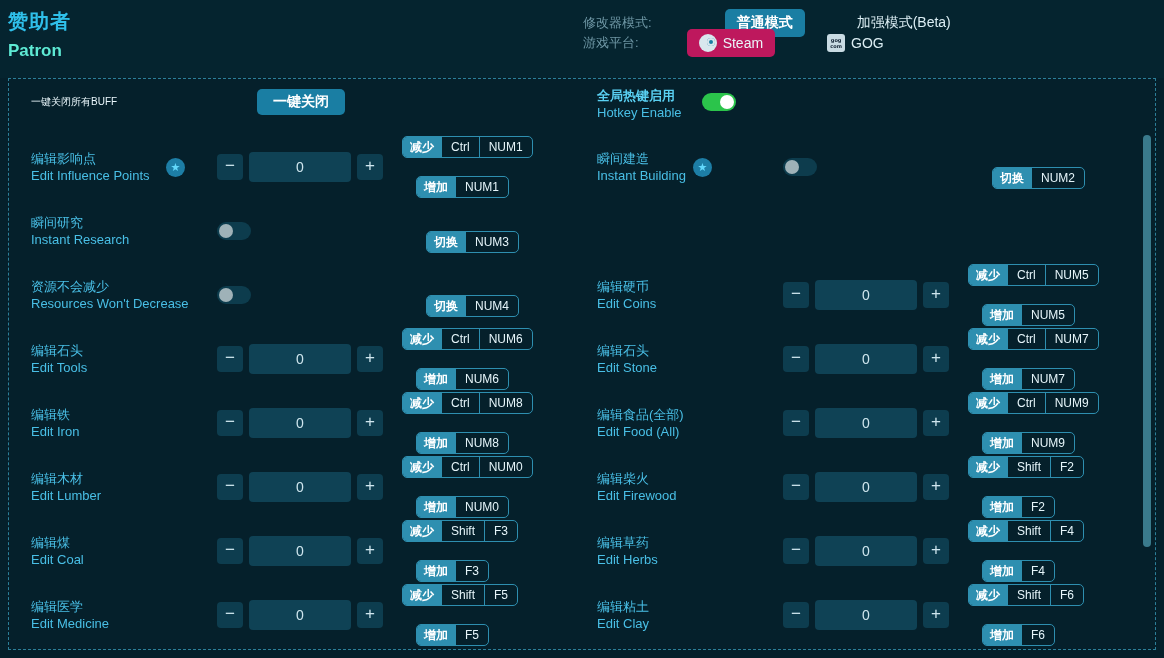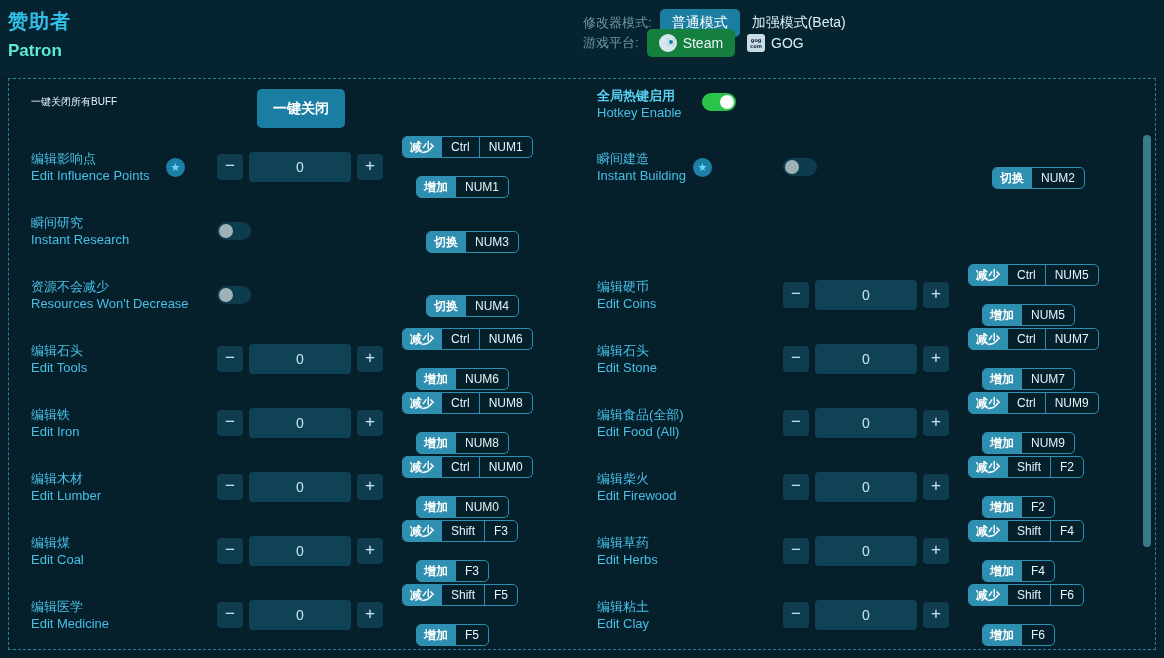--- a/index.html
+++ b/index.html
@@ -19,36 +19,36 @@
   .brand { position: absolute; left: 8px; top: 8px; }
   .brand-cn {
     font-size: 20px; font-weight: bold; color: #2fc0ea;
     letter-spacing: 1px; line-height: 26px;
   }
   .brand-en {
     font-size: 17px; font-weight: bold; color: #5eead4;
     line-height: 26px; margin-top: 4px;
   }
 
-  .tset { position: absolute; display: flex; align-items: center; }
+  .tset { position: absolute; display: flex; align-items: center; gap: 40px; }
   .tset.mode { left: 583px; top: 8px; height: 30px; }
   .tset.plat { left: 583px; top: 28px; height: 30px; }
   .tset-label {
     font-size: 13px; color: #6f97a5; margin-right: 8px;
     white-space: nowrap;
   }
   .pill {
     height: 28px; border-radius: 5px; padding: 0 12px;
     display: flex; align-items: center; gap: 6px;
     font-size: 14px; color: #eaf6fa; white-space: nowrap;
     cursor: pointer; background: transparent;
   }
-  .pill.active { background: #1a7ea3; color: #ffffff; font-weight: normal; }
+  .pill.active { background: #1a7ea3; color: #ffffff; font-weight: bold; margin-left: 25px; }
   .pill.plain { color: #dceef4; }
-  .pill.steam { background: #15803d; justify-content: center; }
+  .pill.steam { background: #be185d; justify-content: center; }
 
   .steam-ic {
     width: 18px; height: 18px; border-radius: 50%;
     background: #d8e7ee; position: relative; flex: 0 0 auto;
   }
   .steam-ic::after {
     content: ""; position: absolute; right: 2px; top: 4px;
     width: 8px; height: 8px; border-radius: 50%;
     background: #1a7ea3; box-shadow: inset 0 0 0 2px #d8e7ee;
   }
@@ -134,21 +134,21 @@
   .hk .key {
     color: #e6f5fa; font-size: 12px; padding: 0 9px;
     display: flex; align-items: center; line-height: 1;
     border-left: 1px solid #2e8fb0;
   }
   .hk .key:first-of-type { border-left: none; }
   .hk.dec { align-self: flex-start; }
   .hk.inc { align-self: flex-start; }
 
   .bigbtn {
-    position: absolute; height: 39px; border-radius: 5px; background: #1a7ea3;
+    position: absolute; height: 26px; border-radius: 5px; background: #1a7ea3;
     color: #ffffff; font-size: 14px; font-weight: bold; padding: 0 16px;
     display: flex; align-items: center; justify-content: center;
     cursor: pointer; white-space: nowrap;
   }
 
   
   .sbar {
     position: absolute; right: 4px; top: 0; width: 8px; height: 572px;
   }
   .sthumb {

